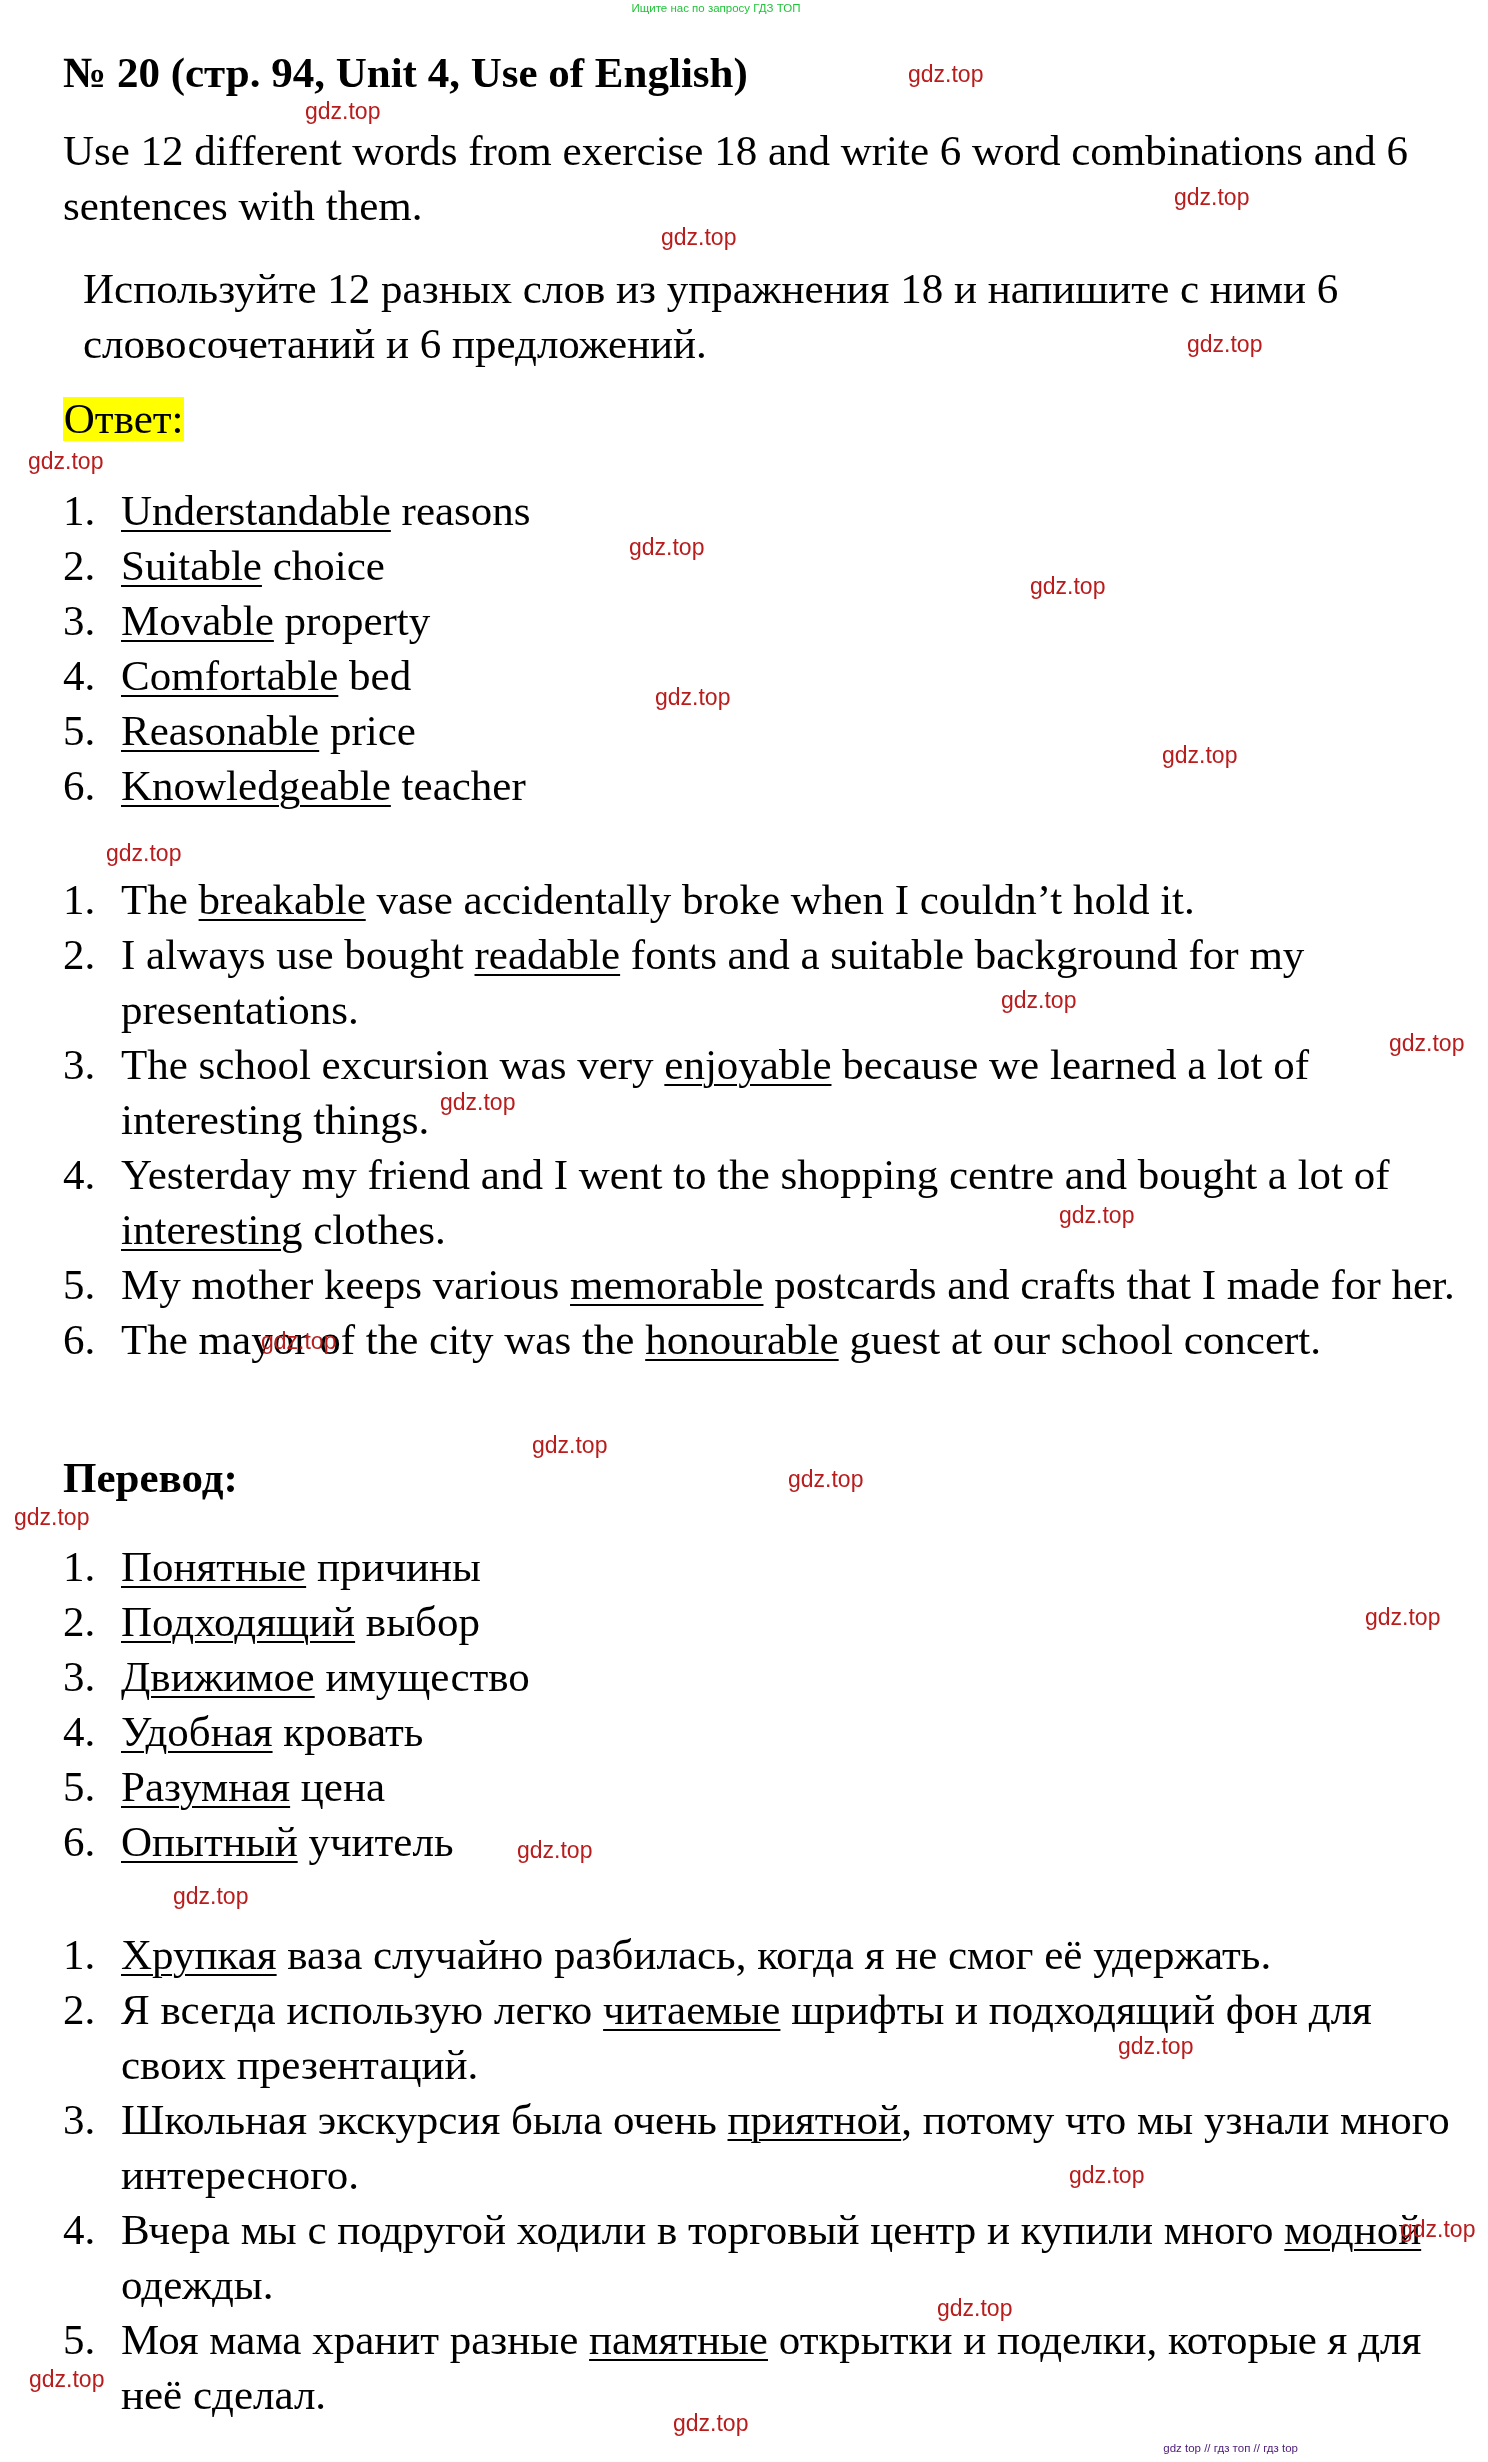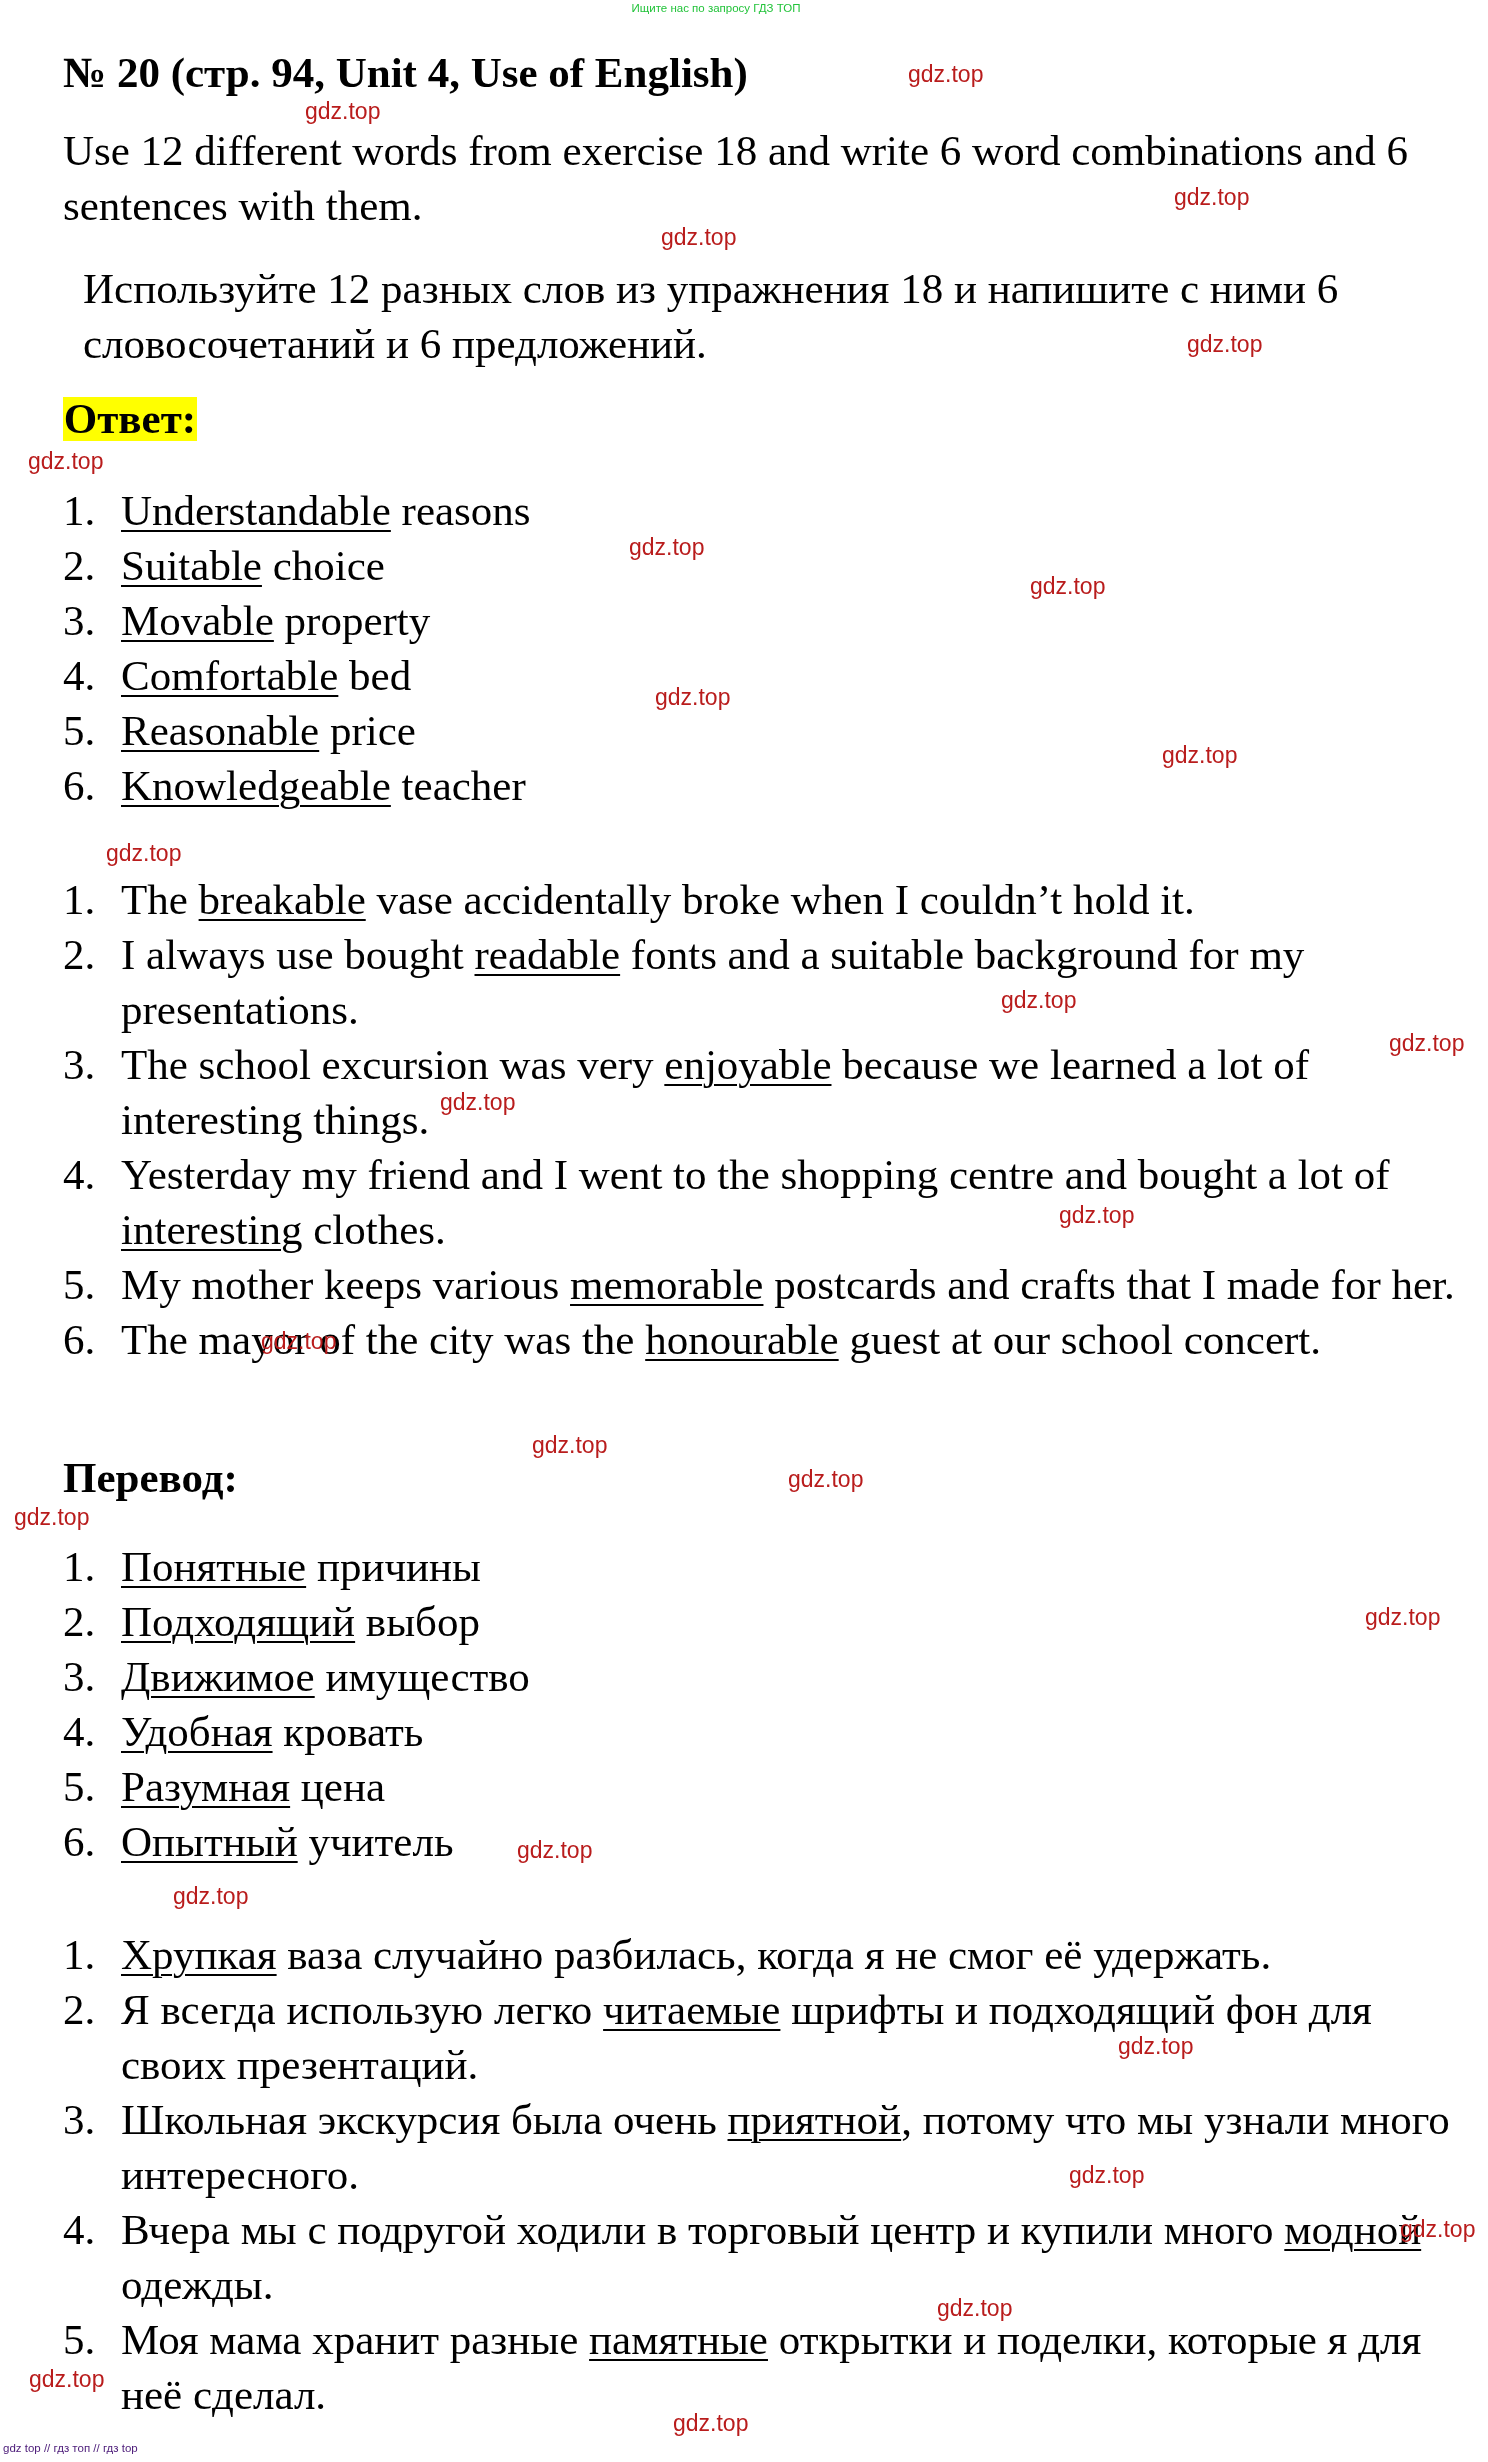--- a/index.html
+++ b/index.html
@@ -1,24 +1,24 @@
 <!DOCTYPE html>
 <html style="font-size:12.3px"><head>
 <meta charset="utf-8">
 <style>
   html, body { margin: 0; padding: 0; background: #ffffff; }
   body { width: 1489px; height: 2462px; position: relative; overflow: hidden;
          font-family: "Liberation Serif", "DejaVu Serif", serif; color: #000; }
   .top-banner { position: absolute; top: 1.5px; left: 0; width: 1432px; text-align: center;
          font-family: "Liberation Sans", sans-serif; font-size: 11.5px; color: #22c33a; }
-  .footer { position: absolute; top: 2442px; left: 3px; width: 1286px; text-align: left;
+  .footer { position: absolute; top: 2442px; left: 12px; width: 1286px; text-align: right;
          font-family: "Liberation Sans", sans-serif; font-size: 11.5px; color: #4b1a78; }
   .title { position: absolute; left: 63px; top: 48px; font-size: 43px; font-weight: bold; line-height: 49px; white-space: nowrap; }
   .para { position: absolute; left: 63px; font-size: 43px; line-height: 55px; width: 1380px; }
-  .answer-label { position: absolute; left: 63px; top: 397px; font-size: 43px; font-weight: bold;
+  .answer-label { position: absolute; left: 63px; top: 397px; font-size: 43px; font-weight: normal;
          background: #ffff00; line-height: 44px; padding: 0 0.8px; }
   .section-label { position: absolute; left: 63px; top: 1453px; font-size: 43px; font-weight: bold; line-height: 49px; }
   ol.list { position: absolute; left: 63px; margin: 0; padding: 0; list-style: none; font-size: 43px; width: 1395px; }
   ol.list li { position: relative; padding-left: 58px; line-height: 55px; }
   ol.list li .num { position: absolute; left: 0; top: 0; }
   u { text-decoration: underline; text-decoration-thickness: 2.3px; text-underline-offset: 4.6px; }
   .wm { position: absolute; font-family: "Liberation Sans", sans-serif; font-size: 23px; color: #b91c1c; white-space: nowrap; }
 </style>
 </head>
 <body>

